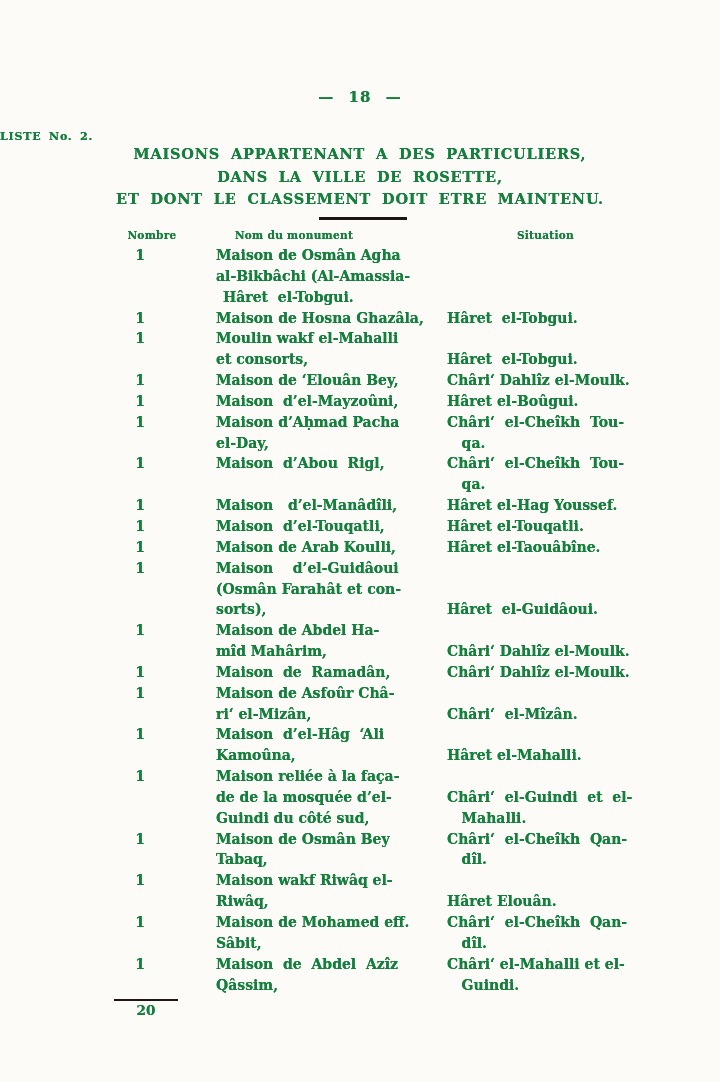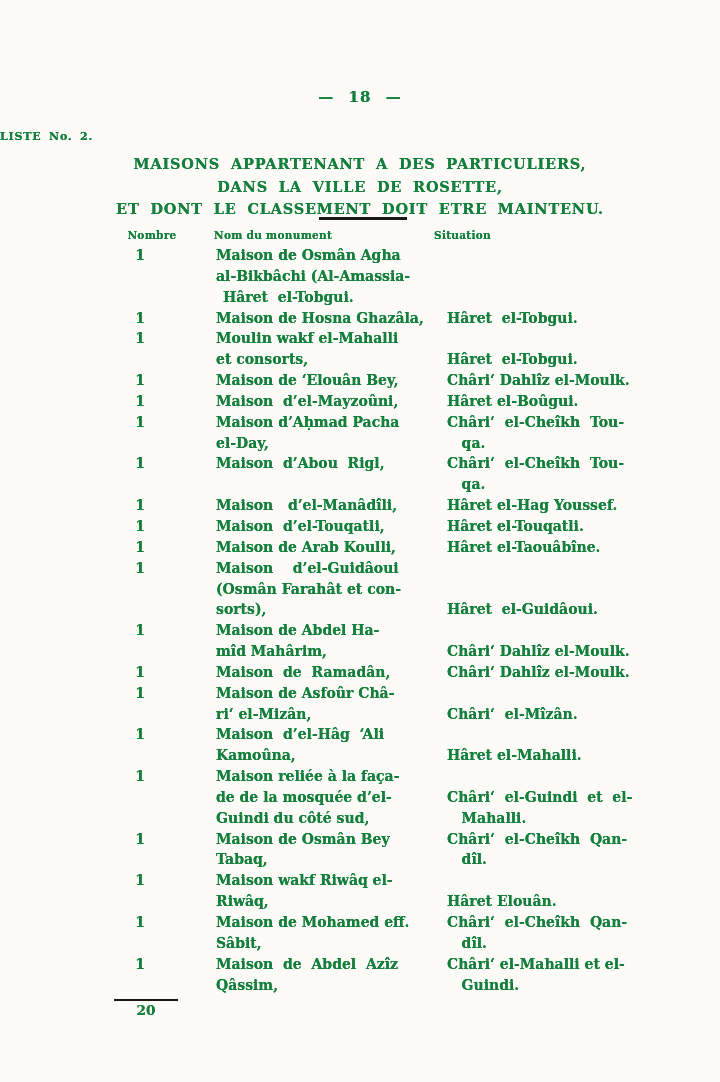--- a/index.html
+++ b/index.html
@@ -17,34 +17,34 @@
 
   .page-number{
     position:absolute;top:88px;left:0;width:100%;
     text-align:center;font-size:15px;word-spacing:8px;letter-spacing:1px;
   }
   .list-title{
     position:absolute;top:130px;left:0;width:100%;
     text-align:left;font-size:11px;letter-spacing:0.8px;word-spacing:3px;
   }
   .title-lines{
-    position:absolute;top:153px;left:0;width:100%;
+    position:absolute;top:143px;left:0;width:100%;
     text-align:center;font-size:14.5px;line-height:22.6px;
     letter-spacing:0.8px;word-spacing:5px;
   }
   .title-rule{
     position:absolute;top:217px;left:319px;
     width:88px;height:2.5px;background:#1c1712;
   }
 
   .monuments-table{position:absolute;top:229px;left:12px;width:100%;}
   .thead{display:flex;font-size:10.5px;letter-spacing:0.3px;}
   .th-nombre{margin-left:98px;width:84px;text-align:center;}
-  .th-name{margin-left:20px;width:160px;text-align:left;}
-  .th-situation{margin-left:60px;width:140px;text-align:left;}
+  .th-name{margin-left:20px;width:160px;text-align:center;}
+  .th-situation{margin-left:60px;width:140px;text-align:right;}
 
   .rows{margin-top:4px;}
   .tline{display:flex;font-size:14px;line-height:20.85px;}
   .c-nombre{margin-left:98px;width:60px;text-align:center;flex:none;}
   .c-name{margin-left:46px;width:178px;white-space:pre;flex:none;}
   .c-sit{margin-left:53px;width:230px;white-space:pre;flex:none;}
 
   .total-rule{
     margin:4px 0 1px 102px;width:64px;height:2px;background:#1c1712;
   }

